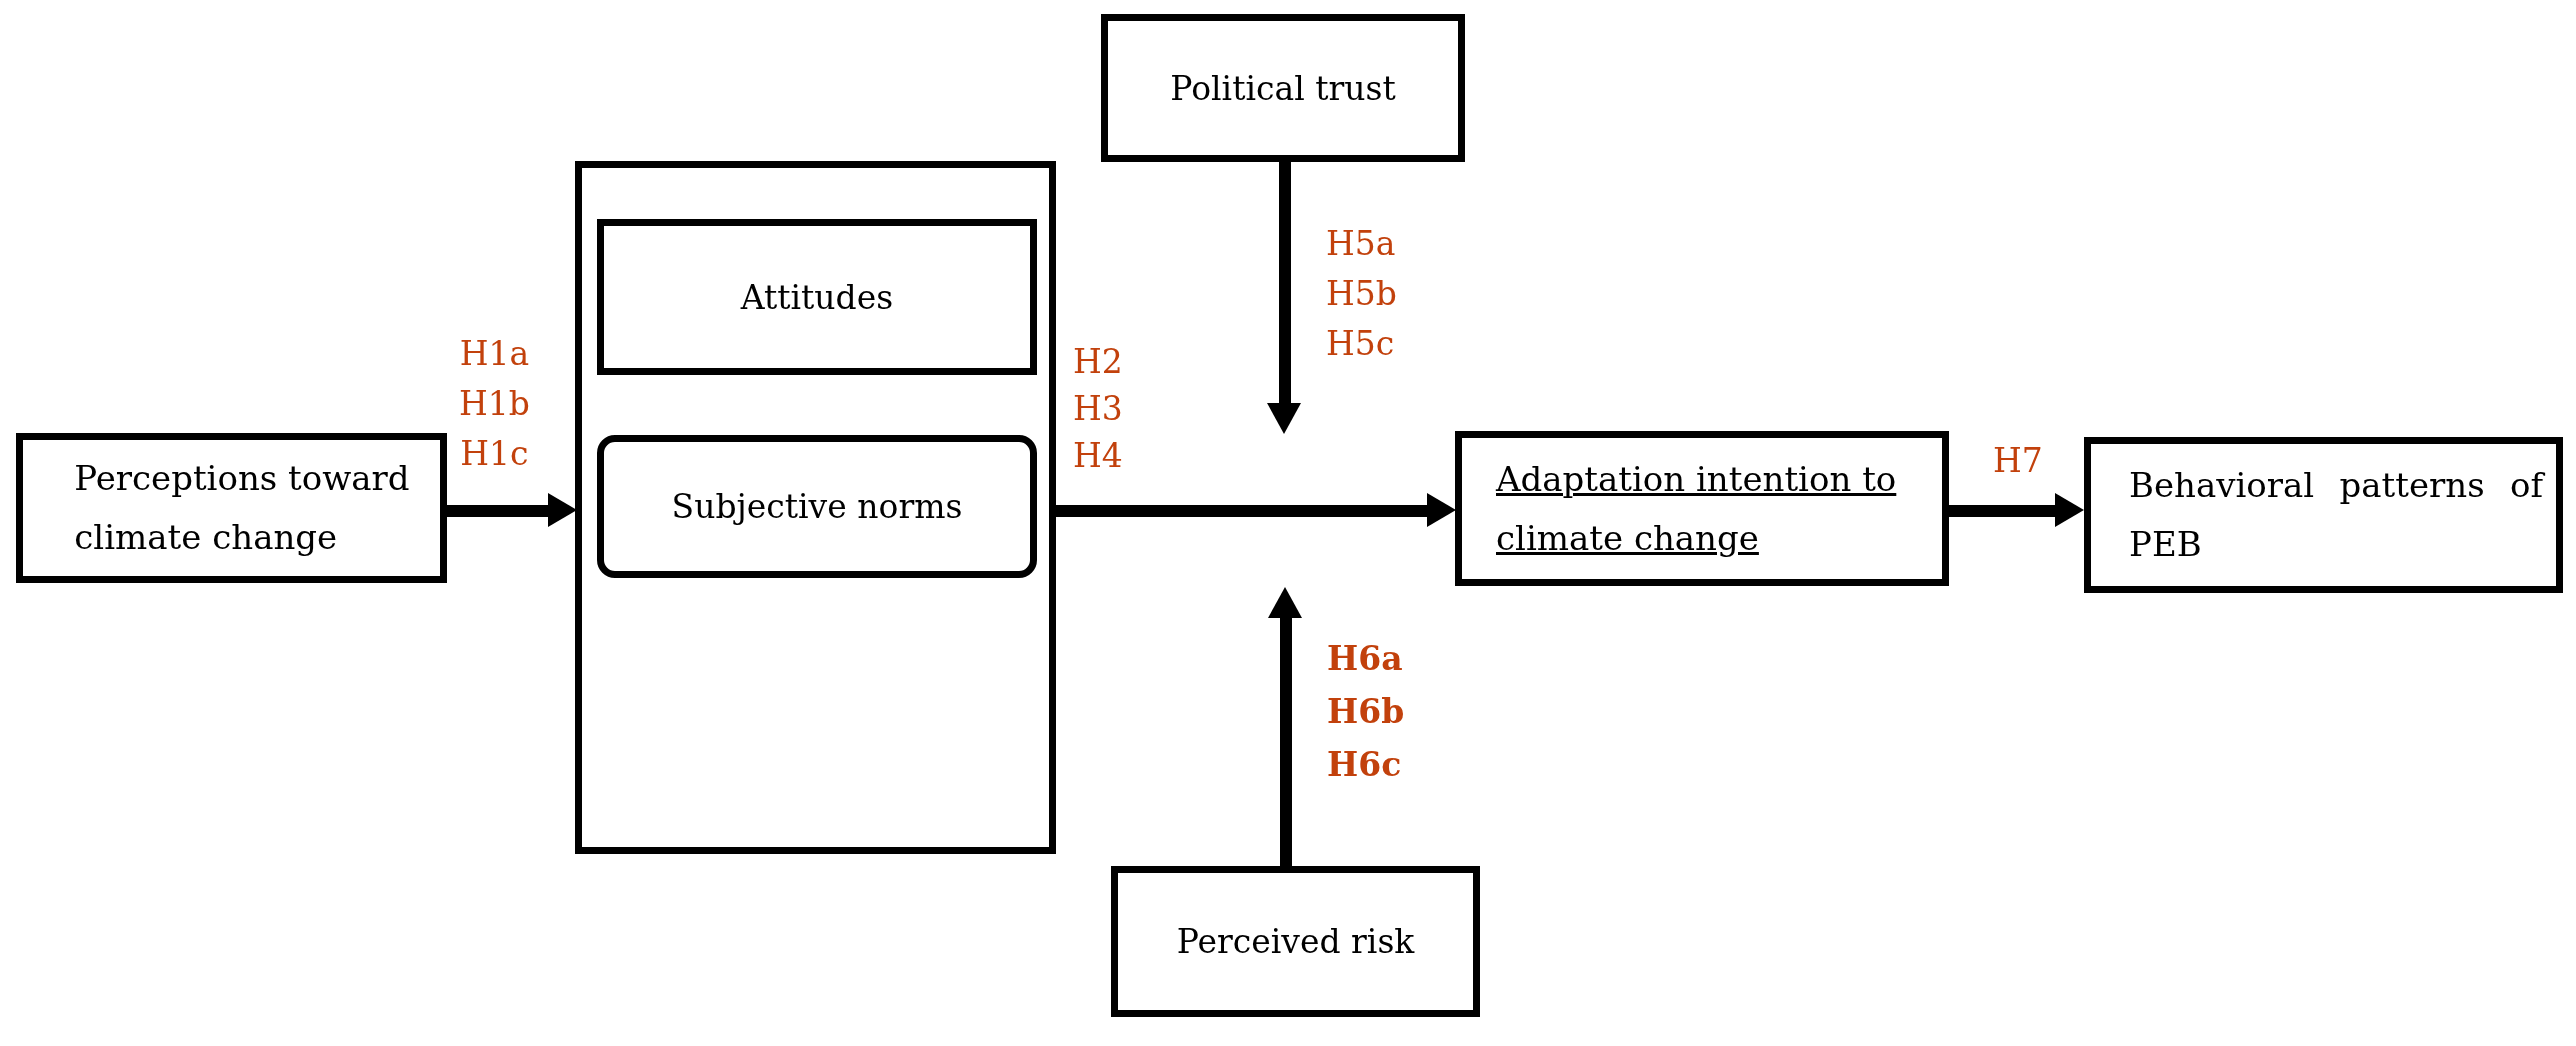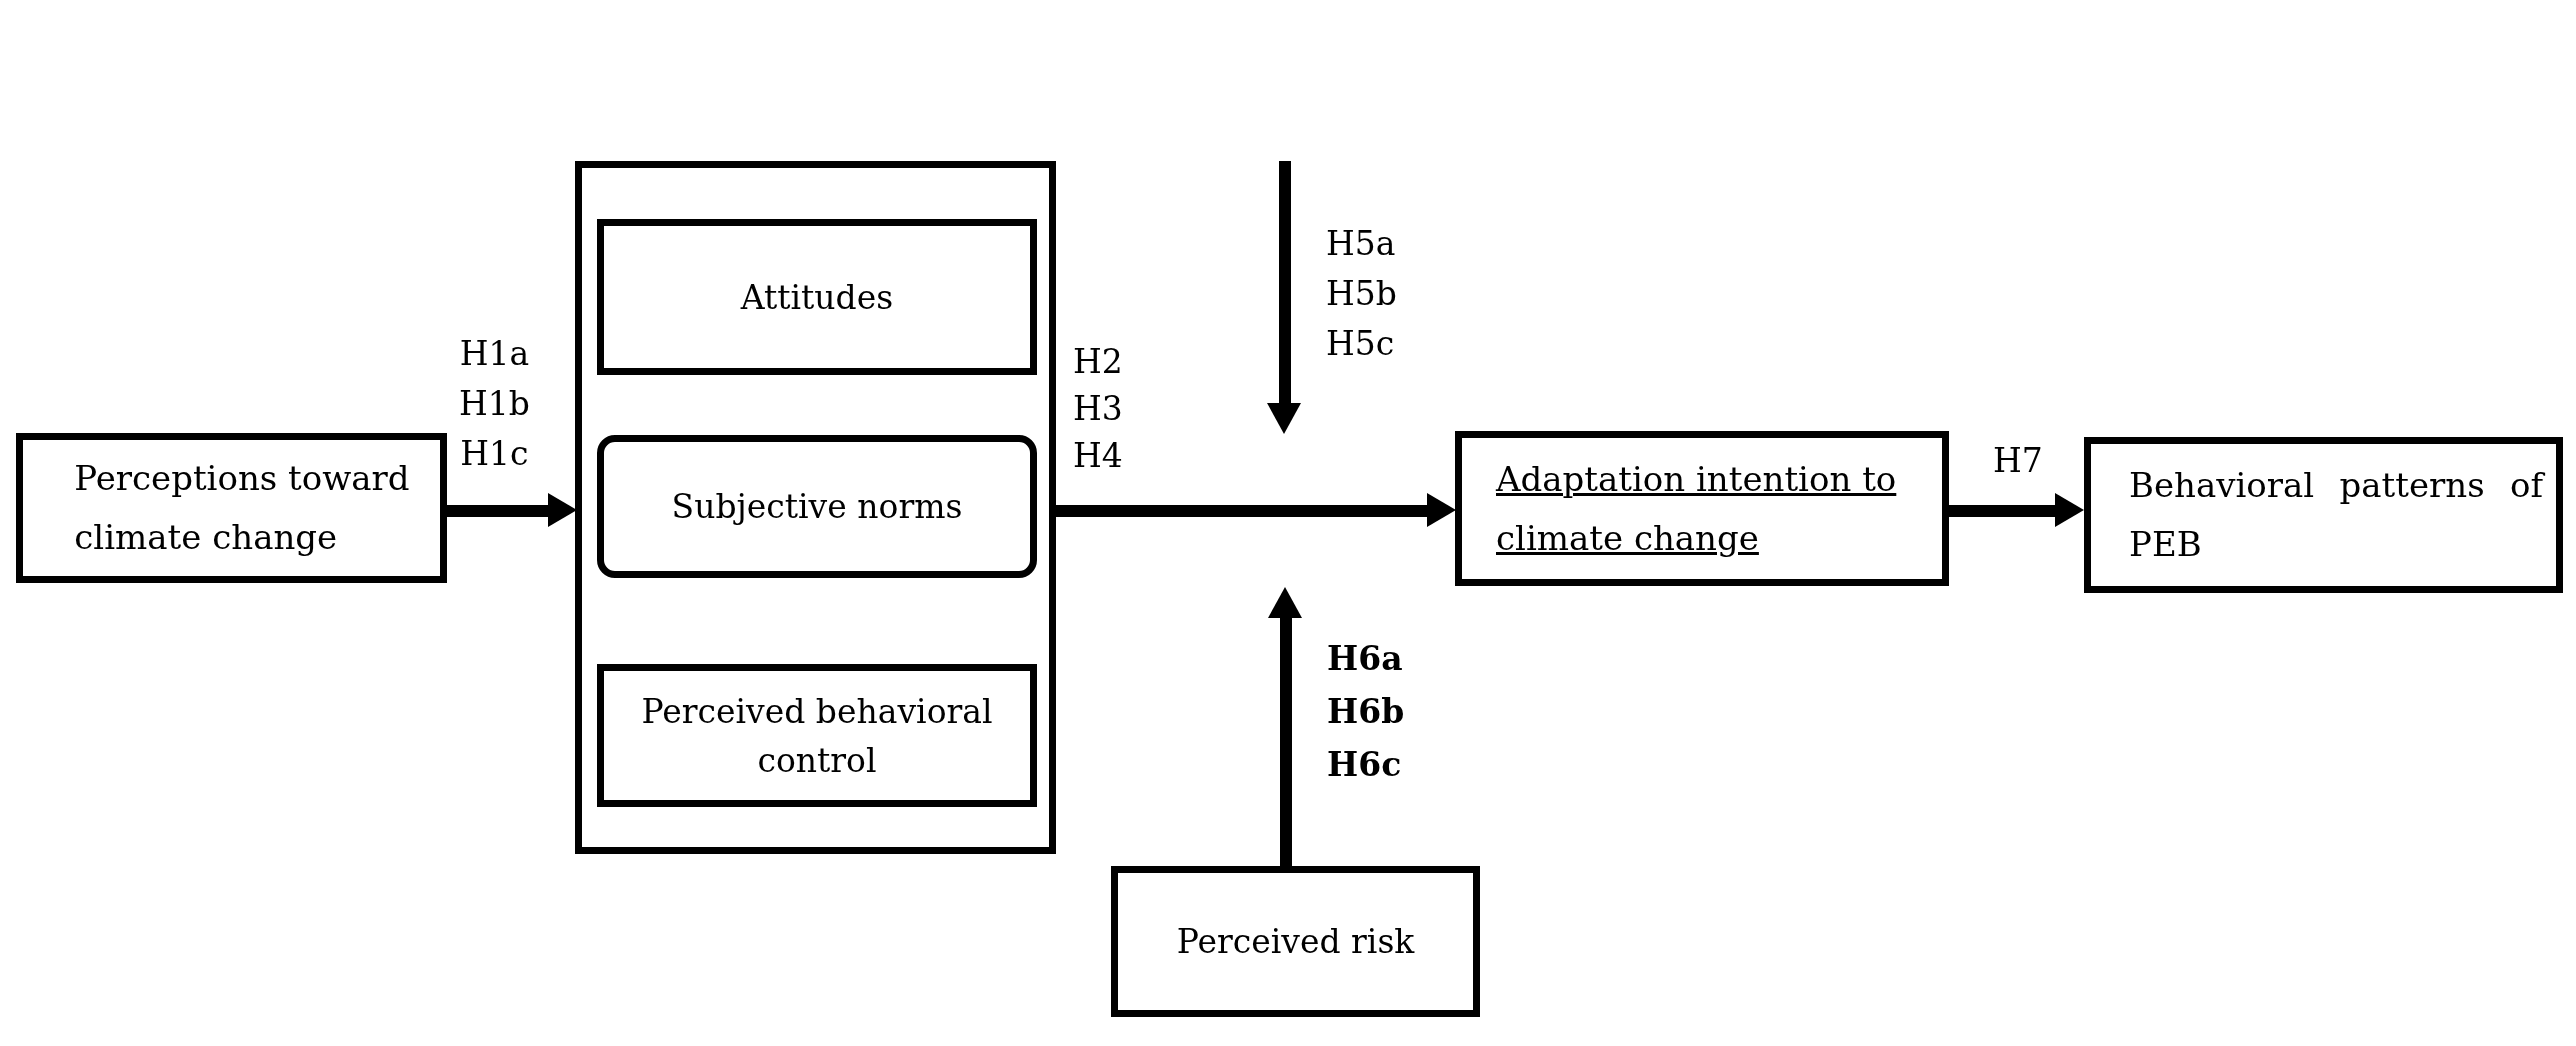--- a/index.html
+++ b/index.html
@@ -49,21 +49,21 @@
   }
   .head-up {
     position: absolute; width: 0; height: 0;
     border-left: 17.6px solid transparent;
     border-right: 17.6px solid transparent;
     border-bottom: 31px solid #000000;
   }
   .hyp {
     position: absolute;
     font-size: 33px;
-    color: #000000;
+    color: #c2410c;
     white-space: nowrap;
   }
   
   .perceptions-box { left: 16.3px;  top: 433px;  width: 431px; height: 150px; }
   .perceptions-box .txt { padding-left: 51px; padding-right: 27px; }
   .container-box   { left: 575px; top: 161px;  width: 481px; height: 693px; }
   .attitudes-box   { left: 597px; top: 219px;  width: 440px; height: 156px; }
   .subjective-box  { left: 597px; top: 435px;  width: 440px; height: 143px; border-radius: 18px; }
   .pbc-box         { left: 597px; top: 664px; width: 440px; height: 143px; }
   .pbc-box .txt    { font-size: 33px; line-height: 49px; padding: 0 29px; }
@@ -109,24 +109,24 @@
   <div class="group-box container-box"></div>
 
   <div class="box attitudes-box center-text">
     <div class="txt">Attitudes</div>
   </div>
 
   <div class="box subjective-box center-text">
     <div class="txt">Subjective norms</div>
   </div>
 
-  <div class="box pbc-box center-text">
-    <div class="txt">Perceived behavioral control</div>
+
+  <div class="box political-box center-text">
+    <div class="txt">Political trust</div>
   </div>
-
 
   <div class="box risk-box center-text">
     <div class="txt">Perceived risk</div>
   </div>
 
   <div class="box adaptation-box">
     <div class="txt">Adaptation intention to climate change</div>
   </div>
 
   <div class="box peb-box">

